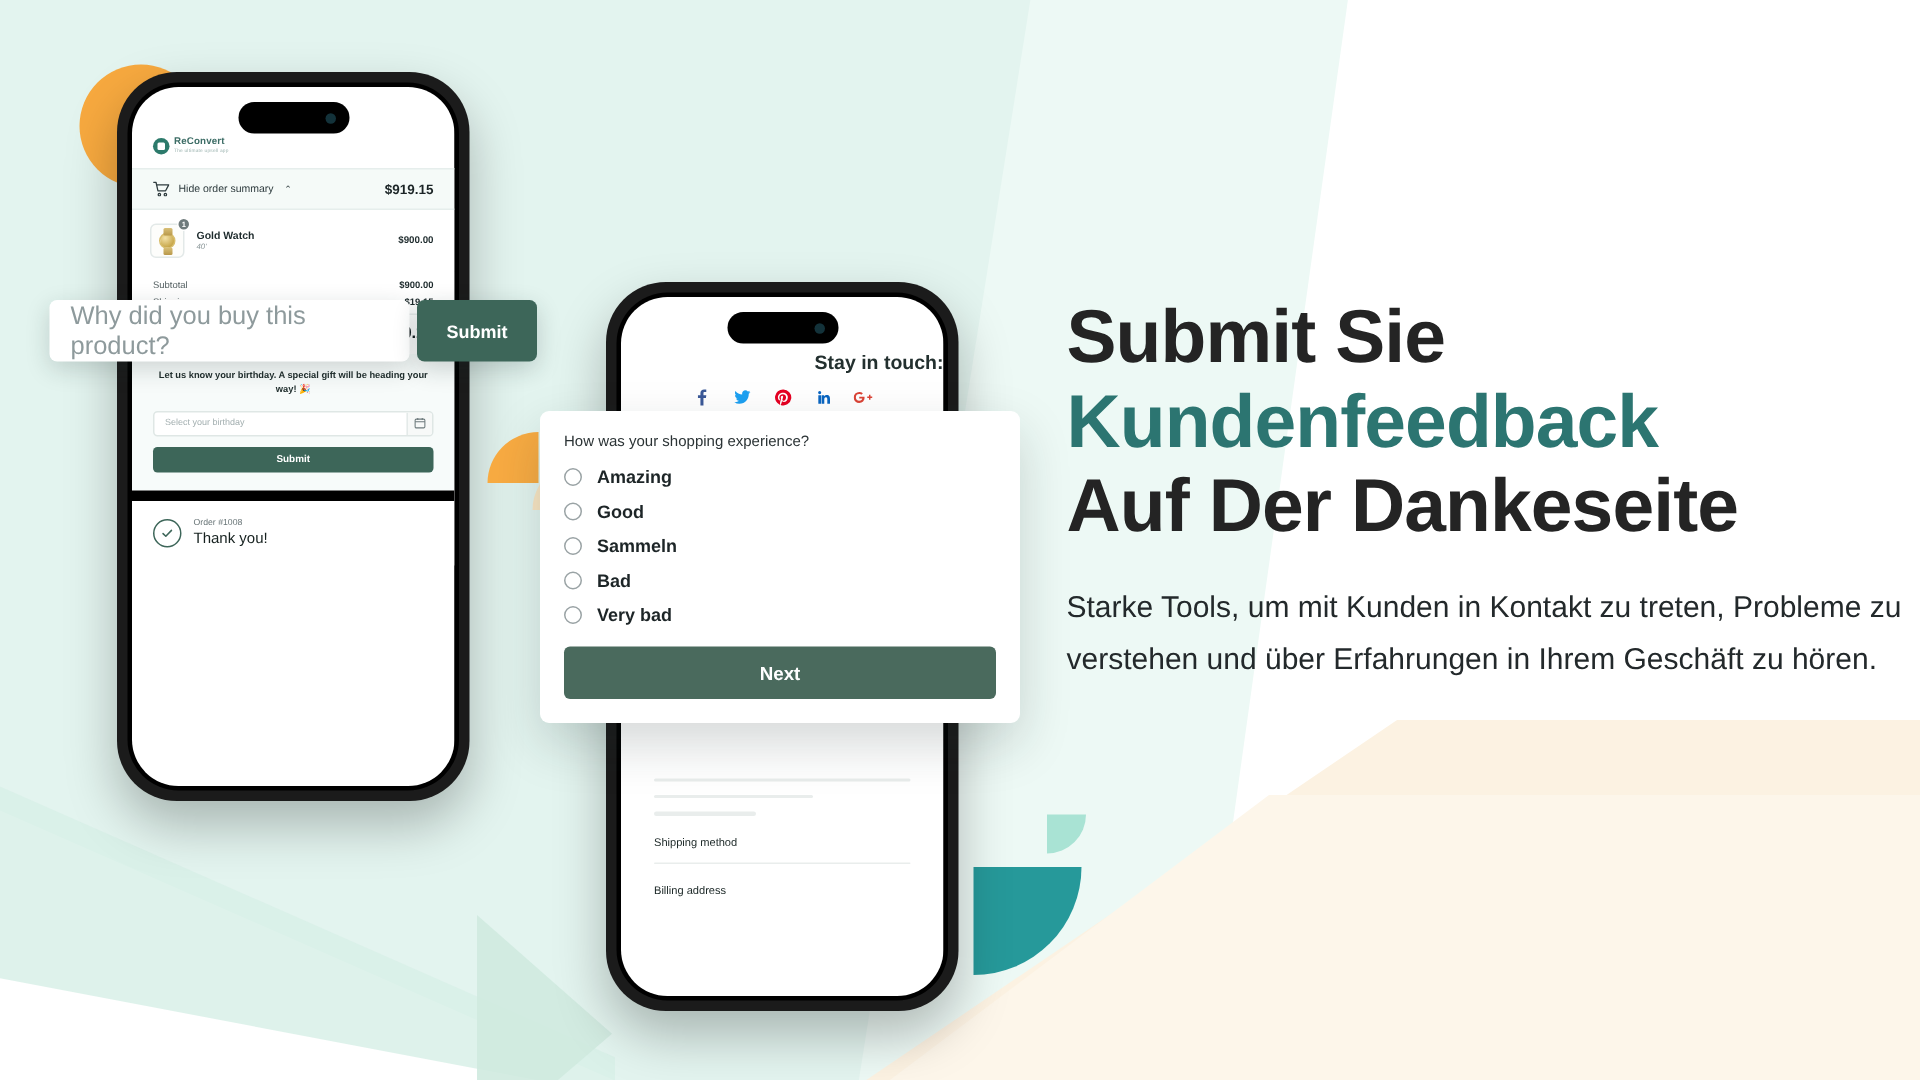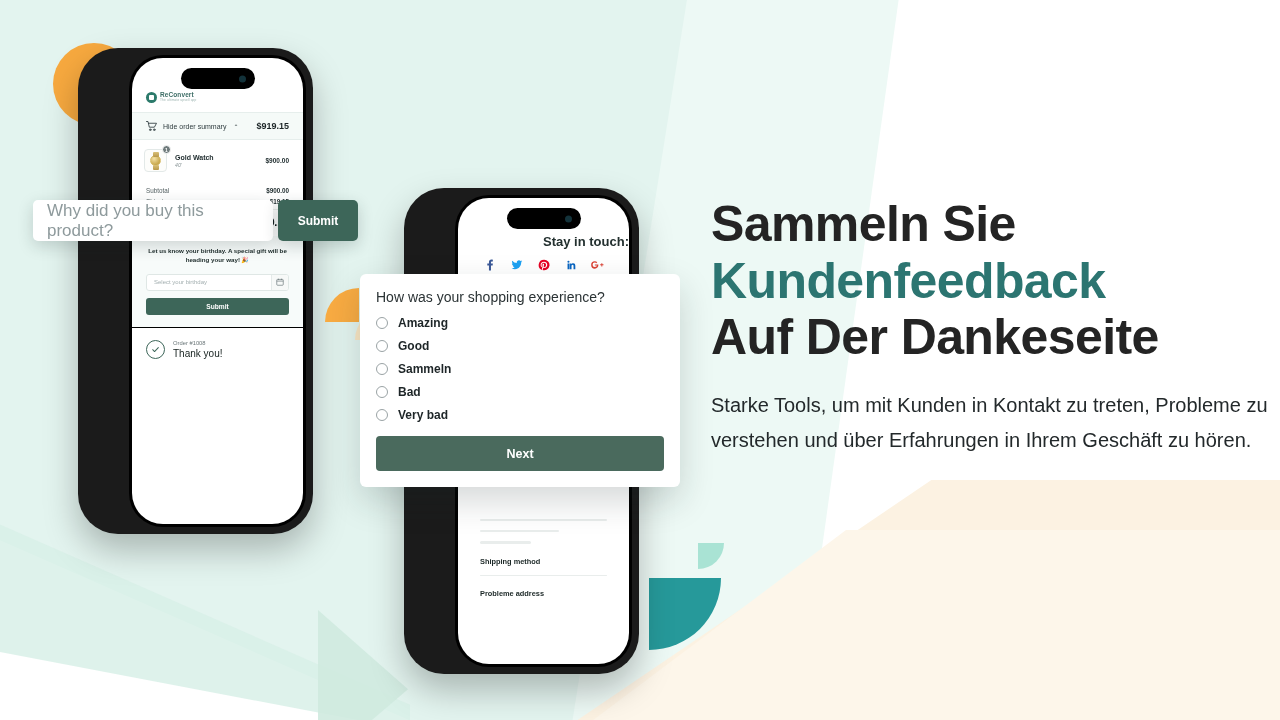--- a/index.html
+++ b/index.html
@@ -114,21 +114,20 @@
     background: #1b1b1b;
     border-radius: 40px;
     padding: 7px;
     box-shadow: 0 16px 34px rgba(0,0,0,.26);
   }
   .phone .bezel-inner {
     background: #000;
     border-radius: 34px;
     padding: 3px;
     height: 100%;
-    margin-left: 44px;
   }
   .phone .screen {
     background: #ffffff;
     border-radius: 31px;
     height: 100%;
     overflow: hidden;
     position: relative;
   }
   .dynamic-island {
     position: absolute;
@@ -247,21 +246,21 @@
   .lp-submit-btn {
     margin-top: 7px;
     height: 17px; border-radius:3px;
     background: #3d6659; color:#fff;
     font-size: 6.6px; font-weight:600;
     display:flex; align-items:center; justify-content:center;
   }
 
   .lp-thanks {
     padding: 12px 14px; background:#fff;
-    border-top:1px solid #000000;
+    border-top:7px solid #000000;
     display:flex; align-items:center; gap:8px;
   }
   .check-circle {
     width: 19px; height:19px; border-radius:50%;
     border:1.3px solid #3d6659;
     display:flex; align-items:center; justify-content:center;
     flex:0 0 auto;
   }
   .lp-order-no { font-size:5.8px; color:#6a7678; }
   .lp-thanks-title { font-size: 10px; color:#16211f; margin-top:2px; }
@@ -270,21 +269,21 @@
   .rp-body { height:100%; background:#fff; font-size:6px; color:#1f2b2e;}
   .rp-stay { text-align:right; padding: 36px 0 0; font-size: 13px; font-weight:700; color:#23302f;}
   .rp-socials { display:flex; justify-content:center; gap:14px; margin-top: 9px; }
   .soc { width:13px; height:13px; display:flex; align-items:center; justify-content:center; font-weight:800; }
   .rp-filler { height: 248px; }
   .rp-skel-block { padding: 0 22px; }
   .skel { height: 2.2px; background:#e9edec; border-radius:2px; margin-bottom: 9px; }
   .skel.w-long { width: 100%; }
   .skel.w-mid { width: 62%; }
   .skel.w-short { width: 40%; }
-  .rp-sec-title { font-size: 7.4px; font-weight:700; color:#1b2726; padding: 4px 22px 0; }
+  .rp-sec-title { font-size: 7.4px; font-weight:400; color:#1b2726; padding: 4px 22px 0; }
   .rp-sec-rule { margin: 9px 22px 9px; height:1.6px; background:#e9edec; border-radius:2px; }
 
   
   #feedback-bar {
     position:absolute; left:33px; top:200px;
     display:flex; align-items:stretch; gap:0;
     z-index: 30;
   }
   .fb-input {
     width: 240px; height: 41px;
@@ -313,21 +312,21 @@
     box-shadow: 0 14px 34px rgba(20,40,40,.18);
     z-index: 40;
     overflow:hidden;
   }
   .sc-header {
     padding: 15px 16px 14px;
     border-bottom: 1px solid #eceeee;
     font-size: 13.5px; color:#2b3335;
   }
   .sc-body { padding: 15px 16px 16px; }
-  .sc-question { font-size: 14px; color:#2b3335; margin-bottom: 11px; }
+  .sc-question { font-size: 10px; color:#2b3335; margin-bottom: 11px; }
   .sc-option { display:flex; align-items:center; gap:10px; margin-bottom: 9px; }
   .sc-radio {
     width: 12px; height:12px; border-radius:50%;
     border: 1.4px solid #9aa3a5; background:#fff; flex:0 0 auto;
   }
   .sc-opt-label { font-size: 12px; font-weight:700; color:#1d2527; }
   .sc-next {
     margin-top: 14px;
     height: 35px; border-radius:4px;
     background:#4a6a5d; color:#fff;
@@ -503,21 +502,21 @@
           <div class="rp-filler"></div>
 
           <div class="rp-skel-block">
             <div class="skel w-long"></div>
             <div class="skel w-mid"></div>
             <div class="skel w-short"></div>
           </div>
 
           <div class="rp-sec-title">Shipping method</div>
           <div class="rp-sec-rule"></div>
-          <div class="rp-sec-title">Probleme address</div>
+          <div class="rp-sec-title">Billing address</div>
         </div>
       </div>
     </div>
   </div>
 
   <div class="orange-quarter"></div>
   <div class="cream-quarter"></div>
 
   <div id="feedback-bar">
     <div class="fb-input">Why did you buy this product?</div>
@@ -548,20 +547,20 @@
         <span class="sc-radio"></span>
         <span class="sc-opt-label">Very bad</span>
       </div>
 
       <div class="sc-next">Next</div>
     </div>
   </div>
 
   <div id="hero">
     <h1 class="hero-h1">
-      <span>Sammeln Sie</span><br>
+      <span>Submit Sie</span><br>
       <span class="accent">Kundenfeedback</span><br>
       <span>Auf Der Dankeseite</span>
     </h1>
     <p class="hero-sub">Starke Tools, um mit Kunden in Kontakt zu treten, Probleme zu verstehen und über Erfahrungen in Ihrem Geschäft zu hören.</p>
   </div>
 
 </div>
 
 </body></html>

